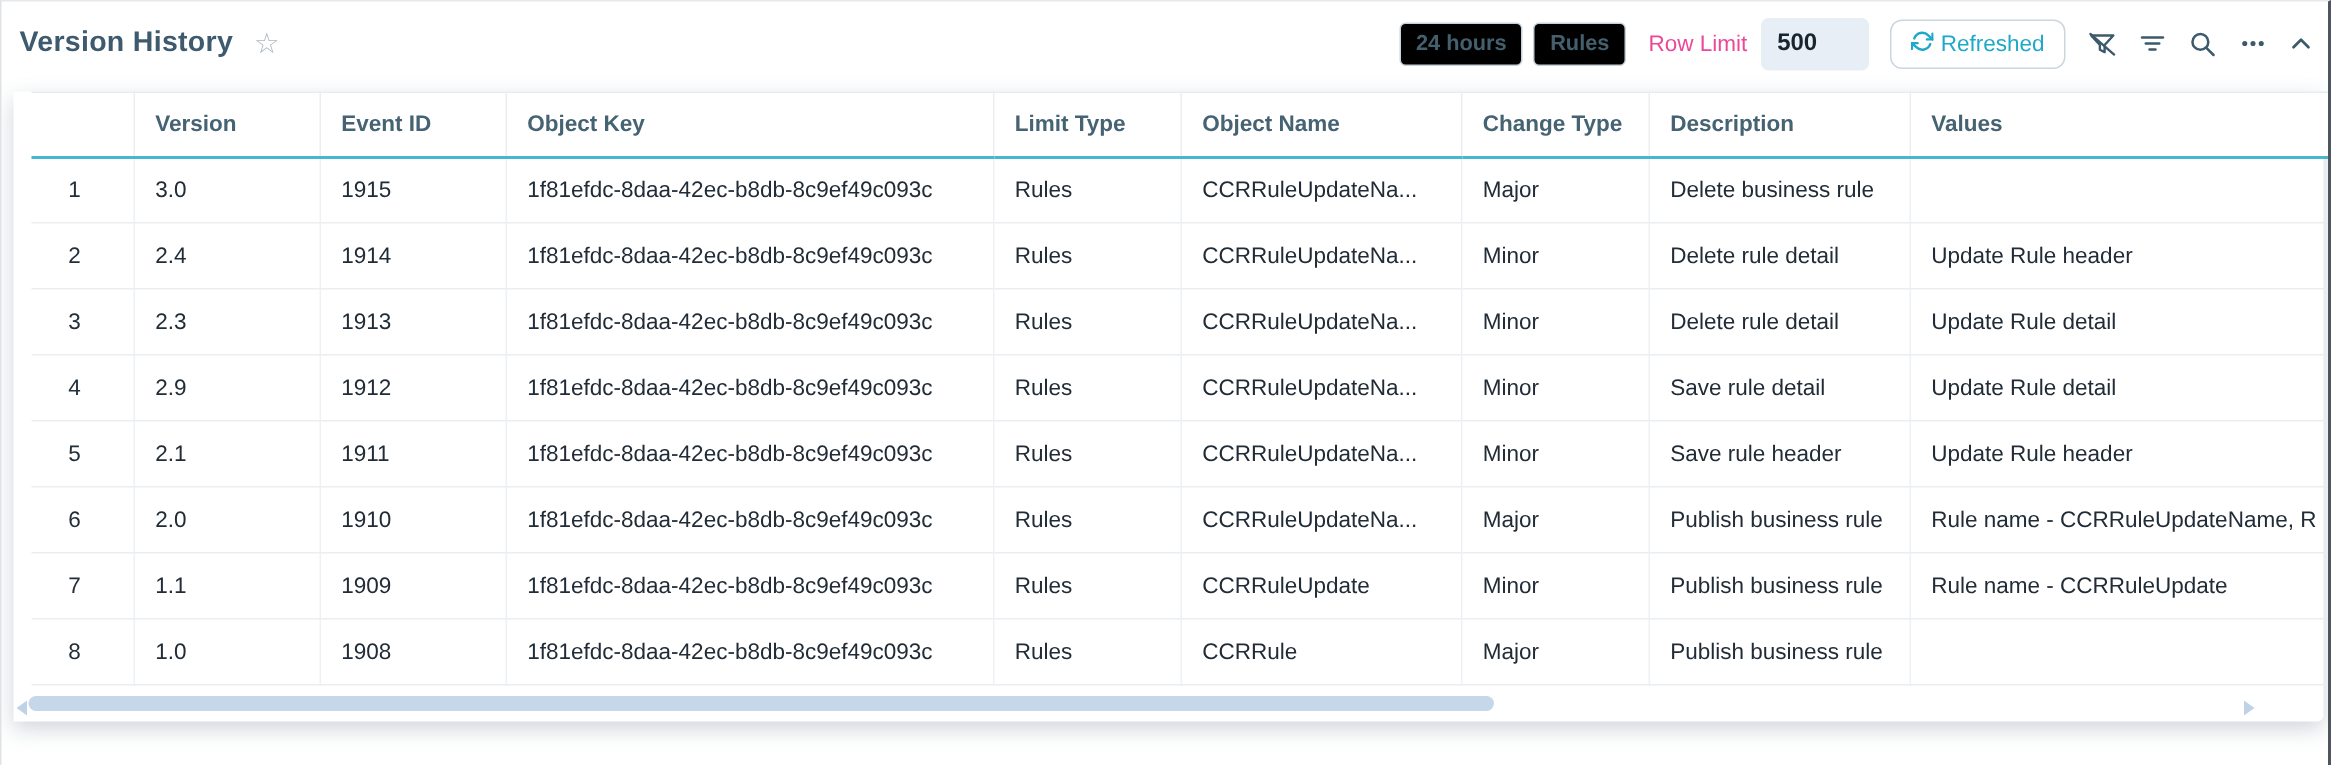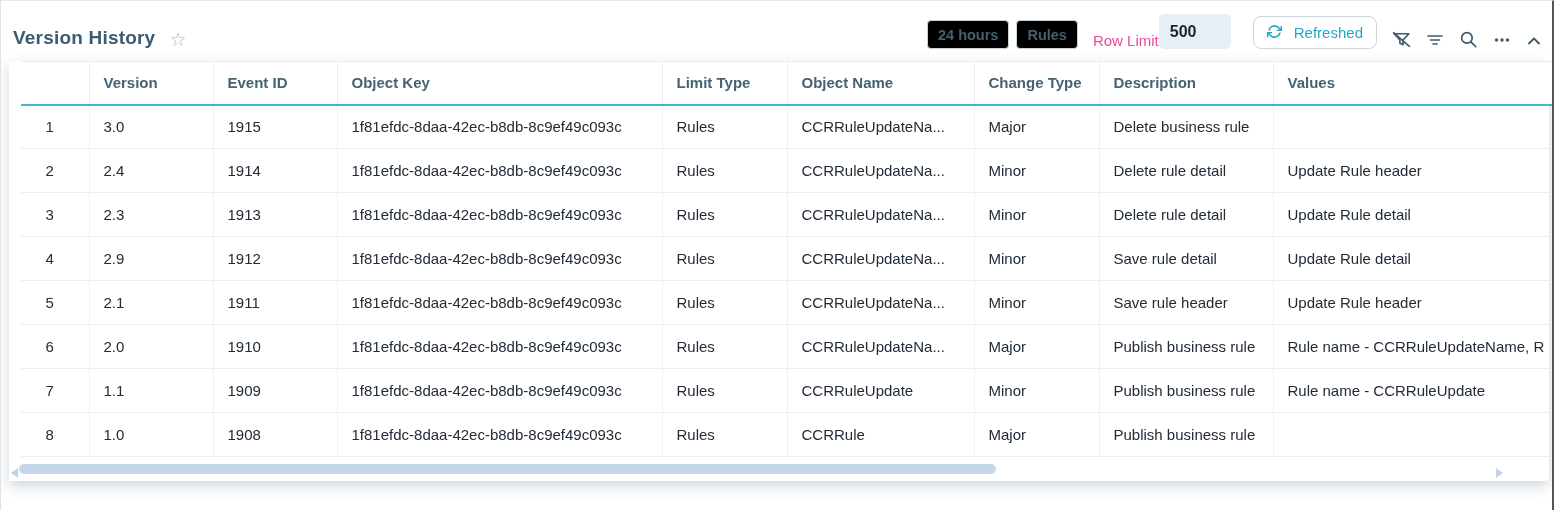--- a/index.html
+++ b/index.html
@@ -8,40 +8,40 @@
     width:1554px; height:510px;
     background:#ffffff;
     font-family:"Liberation Sans", sans-serif;
     overflow:hidden;
     border-top:1px solid #e6e9ec;
     border-left:1px solid #dfe3e7;
     border-right:2px solid #4d565e;
   }
 
   
-  .chart-header { display:flex; align-items:flex-end; height:48px; padding:8px 10px 0 12px; }
+  .chart-header { display:flex; align-items:center; height:48px; padding:8px 10px 0 12px; }
   .title { font-size:19px; font-weight:700; color:#3d5a6e; letter-spacing:.2px; }
   .star { margin-left:14px; color:#aab7c0; font-size:19px; line-height:1; cursor:pointer; }
   .spacer { flex:1; }
   .pill {
     border:1px solid #c7d1d8; border-radius:4px; height:29px;
     display:flex; align-items:center; padding:0 10px;
     font-size:14.5px; font-weight:600; color:#44606f;
     margin-left:7px; max-width:268px; white-space:nowrap; overflow:hidden;
     background:#000000; cursor:pointer;
   }
   .rowlimit-label { margin-left:15px; font-size:15px; color:#ec4899; white-space:nowrap; }
   .rowlimit-input {
-    width:72px; height:35px;
+    margin-left:9px; width:72px; height:35px;
     background:#e8eef6; border:none; border-radius:5px;
     font-family:"Liberation Sans", sans-serif; font-size:16px; font-weight:600;
     color:#18242e; padding:0 0 0 11px; outline:none;
   }
   .refresh-btn {
-    margin-left:22px; height:33px; display:flex; align-items:center; gap:12px;
+    margin-left:14px; height:33px; display:flex; align-items:center; gap:5px;
     border:1px solid #ccd6dd; border-radius:8px; background:#fff;
     padding:0 13px; color:#1fa8c9; font-family:"Liberation Sans", sans-serif;
     font-size:15px; cursor:pointer; white-space:nowrap;
   }
   .icon-btn { margin-left:15px; background:none; border:none; padding:0; cursor:pointer;
               display:flex; align-items:center; }
   .icon-btn svg { display:block; }
 
   
   .table-card {

